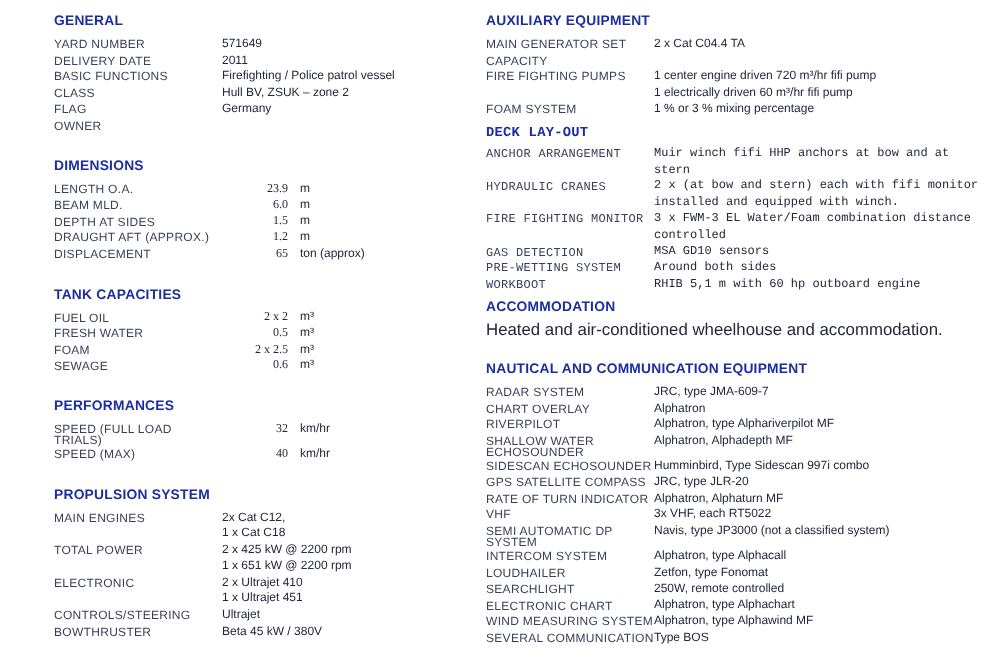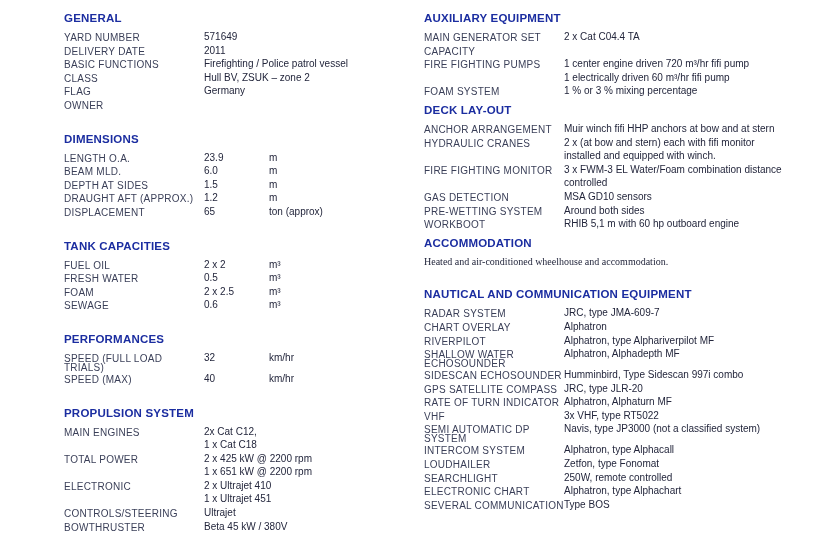--- a/index.html
+++ b/index.html
@@ -7,23 +7,23 @@
     width:830px;height:558px;
     background:#ffffff;
     font-family:"Liberation Sans","DejaVu Sans",sans-serif;
     position:relative;
     overflow:hidden;
     color:#23263c;
   }
   .col{position:absolute;top:12px;}
   .col-left{left:45px;width:352px;}
   .col-right{left:405px;width:422px;}
-  section.sec{margin-top:21px;margin-left:19px;}
+  section.sec{margin-top:21px;}
   section.sec:first-child{margin-top:0;}
-  .col-right section.sec:nth-child(2){margin-top:6px;}
+  .col-right section.sec:nth-child(2){margin-top:6px;font-family:Liberation Mono, monospace;}
   .col-right section.sec:nth-child(3){margin-top:6px;}
   .col-right section.sec:nth-child(4){margin-top:20px;}
   .sec-title{
     font-size:11.5px;
     font-weight:bold;
     color:#1b2da0;
     letter-spacing:0.2px;
     margin-bottom:5px;
     line-height:13px;
   }
@@ -38,35 +38,36 @@
     white-space:pre-line;
   }
   .value{
     font-size:10px;
     line-height:13.6px;
     white-space:pre-line;
     color:#23263c;
   }
   .num{
     flex:0 0 55px;
+    text-align:right;
     font-size:10px;
     line-height:13.6px;
     color:#23263c;
+    font-family:Liberation Serif, serif;
   }
   .unit{
     margin-left:10px;
     font-size:10px;
     line-height:13.6px;
     color:#23263c;
   }
   .sec-text{
-    font-size:10px;
+    font-size:14px;
     line-height:13.6px;
     color:#23263c;
-    font-family:Liberation Serif, serif;
   }
 </style>
 </head>
 <body>
 
 <div class="col col-left">
     <section class="sec">
       <div class="sec-title">GENERAL</div>
       <div class="row">
         <span class="label">YARD NUMBER</span>
@@ -262,40 +263,44 @@
       <div class="row">
         <span class="label">GPS SATELLITE COMPASS</span>
         <span class="value">JRC, type JLR-20</span>
       </div>
       <div class="row">
         <span class="label">RATE OF TURN INDICATOR</span>
         <span class="value">Alphatron, Alphaturn MF</span>
       </div>
       <div class="row">
         <span class="label">VHF</span>
-        <span class="value">3x VHF, type RT5022</span>
+        <span class="value">3x VHF, each RT5022</span>
       </div>
       <div class="row">
         <span class="label">SEMI AUTOMATIC DP SYSTEM</span>
         <span class="value">Navis, type JP3000 (not a classified system)</span>
       </div>
       <div class="row">
         <span class="label">INTERCOM SYSTEM</span>
         <span class="value">Alphatron, type Alphacall</span>
       </div>
       <div class="row">
         <span class="label">LOUDHAILER</span>
         <span class="value">Zetfon, type Fonomat</span>
       </div>
       <div class="row">
         <span class="label">SEARCHLIGHT</span>
         <span class="value">250W, remote controlled</span>
       </div>
       <div class="row">
         <span class="label">ELECTRONIC CHART</span>
         <span class="value">Alphatron, type Alphachart</span>
+      </div>
+      <div class="row">
+        <span class="label">WIND MEASURING SYSTEM</span>
+        <span class="value">Alphatron, type Alphawind MF</span>
       </div>
       <div class="row">
         <span class="label">SEVERAL COMMUNICATION</span>
         <span class="value">Type BOS</span>
       </div>
     </section>
   </div>
 
 </body></html>

